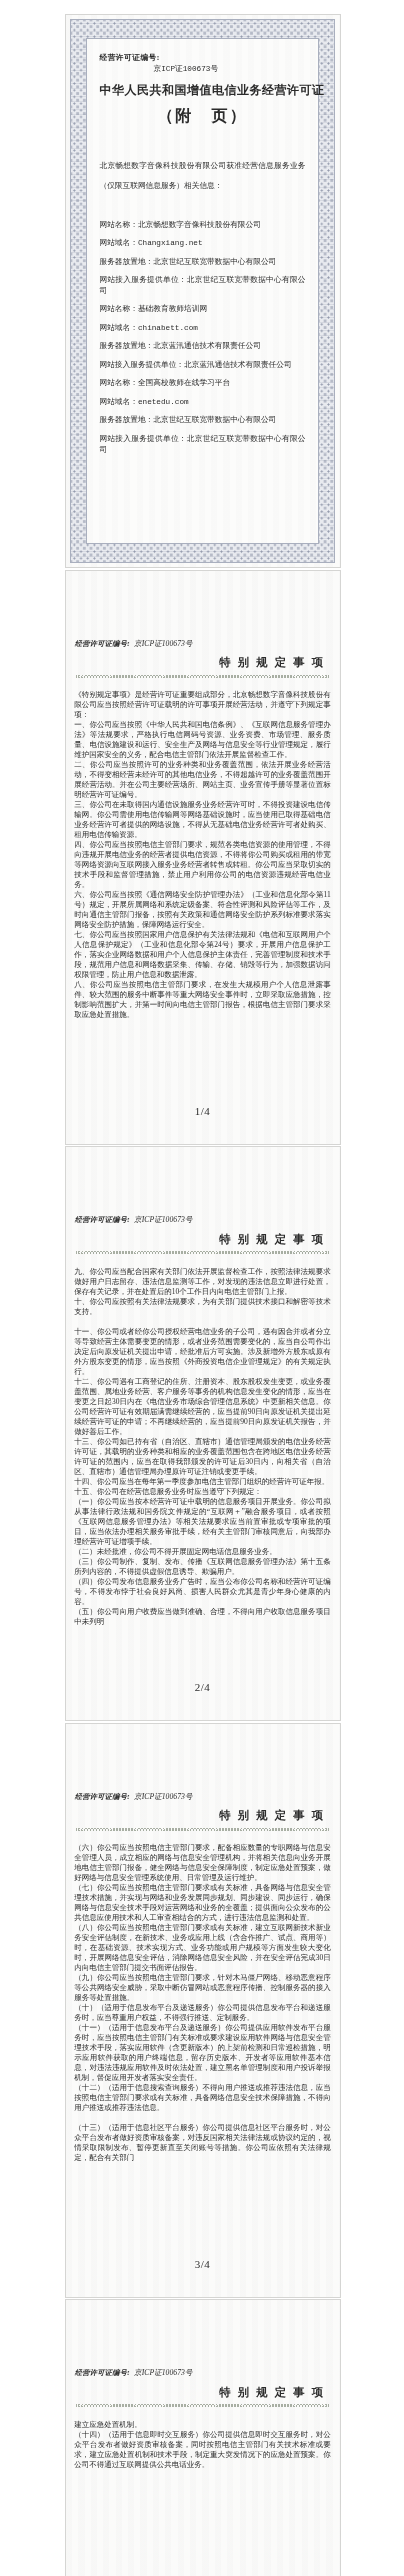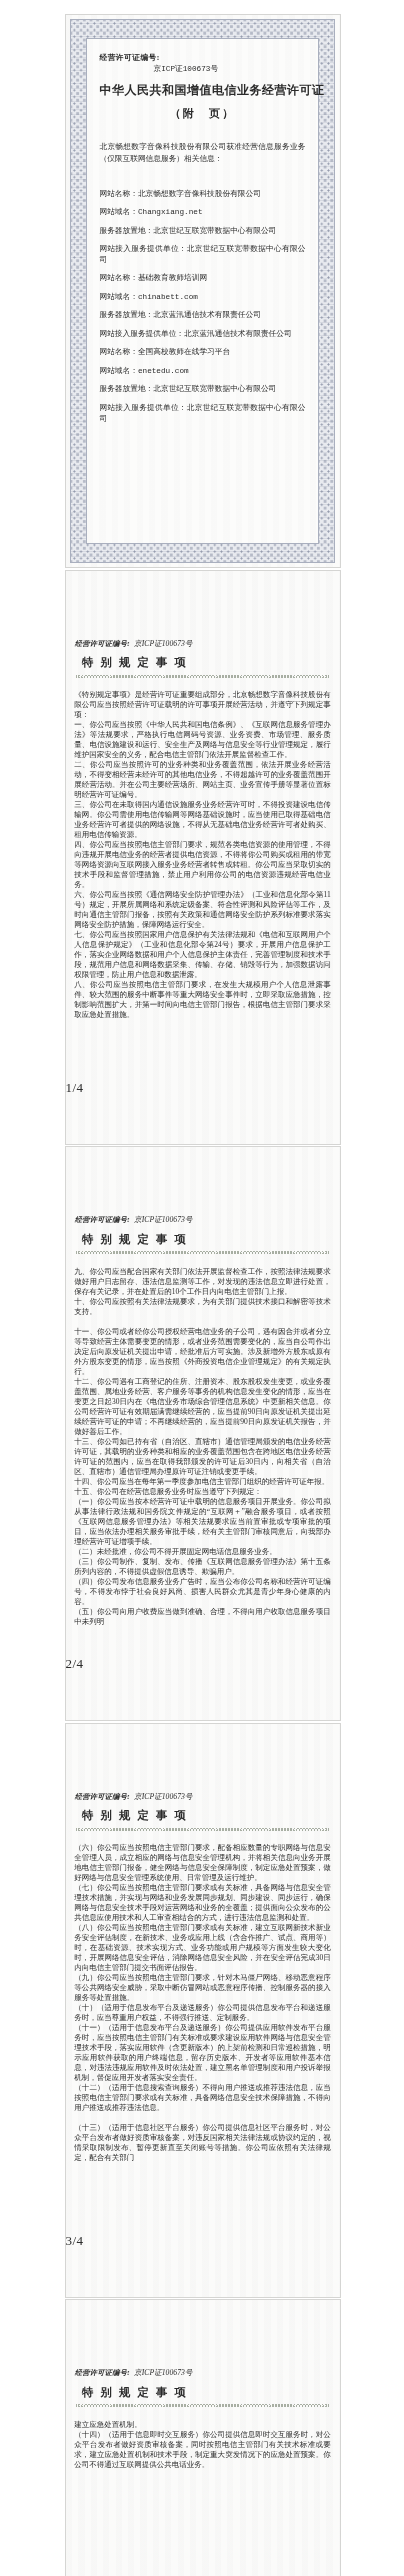--- a/index.html
+++ b/index.html
@@ -29,42 +29,42 @@
     background-position:0 0, 3.3px 3.3px, 0 0;
   }
   .cert-inner {
     position:absolute; inset:23px 20.6px; box-sizing:border-box;
     background:#fcfcfb; border:0.5px solid #a9afbe; padding:13.4px 12.4px 10.3px;
     background-image:repeating-linear-gradient(90deg, rgba(70,70,80,0.015) 0 6.2px, rgba(0,0,0,0) 6.2px 12.4px);
   }
   .cert-no-label { font-size:7.7px; font-weight:bold; letter-spacing:0.5px; }
   .cert-no-value { margin:1.5px 0 0 54px; font-size:7.7px; font-family:"Liberation Mono","DejaVu Sans Mono",monospace; }
   .cert-title { text-align:center; font-size:12px; font-weight:bold; margin-top:8.2px; letter-spacing:0.5px; white-space:nowrap; }
-  .cert-sub { text-align:center; font-size:11px; font-weight:bold; margin-top:6.2px; letter-spacing:2.1px; }
-  .cert-intro { margin-top:20px; font-size:7.7px; line-height:12px; text-align:justify; }
+  .cert-sub { text-align:center; font-size:16px; font-weight:bold; margin-top:6.2px; letter-spacing:2.1px; }
+  .cert-intro { margin-top:29px; font-size:7.7px; line-height:20px; text-align:justify; }
   .cert-list { margin-top:24px; }
   .cert-row { font-size:7.7px; line-height:10.8px; margin-bottom:7.2px; text-align:justify; }
   .cert-row .dom { font-family:"Liberation Mono","DejaVu Sans Mono",monospace; }
 
   
   .prov-head { padding:68px 9.3px 0; }
   .prov-no-line { font-size:7.2px; white-space:nowrap;font-style:italic; }
   .prov-no-label { font-weight:bold; letter-spacing:0.3px; }
   .prov-no-value { margin-left:4.1px; font-size:7.7px; }
-  .prov-title { text-align:left; font-size:11.3px; font-weight:bold; letter-spacing:7.2px; text-indent:7.2px; margin-top:6.2px; }
+  .prov-title { text-align:right; font-size:11.3px; font-weight:bold; letter-spacing:7.2px; text-indent:7.2px; margin-top:6.2px; }
   .wavy {
     height:3.1px; margin:4.6px 1px 0; opacity:.85;
     background:
       repeating-linear-gradient(62deg, rgba(148,156,142,.95) 0 0.8px, rgba(0,0,0,0) 0.8px 2.6px),
       repeating-linear-gradient(-62deg, rgba(148,156,142,.95) 0 0.8px, rgba(0,0,0,0) 0.8px 2.6px);
   }
   .prov-body { padding:12.4px 8.8px 0; }
   .para { font-size:7.5px; line-height:10px; text-align:justify; margin:0; }
   .para:empty { height:10px; }
-  .page-no { position:absolute; bottom:48px; left:0; right:0; text-align:left; font-size:13px; letter-spacing:0.5px; }
+  .page-no { position:absolute; bottom:27px; left:0; right:0; text-align:center; font-size:11px; letter-spacing:0.5px; }
 </style>
 </head>
 <body>
 
 <div class="stage">
 
   <section class="page cert">
     <div class="ornament"></div>
     <div class="cert-inner">
       <div class="cert-no-label">经营许可证编号:</div>

